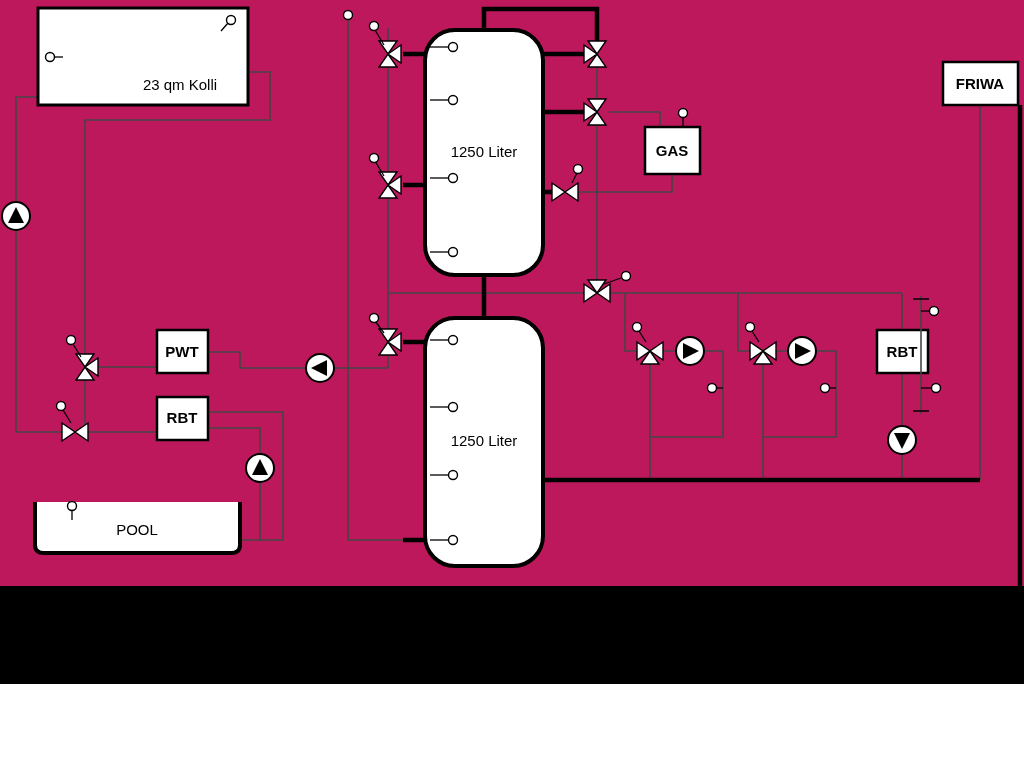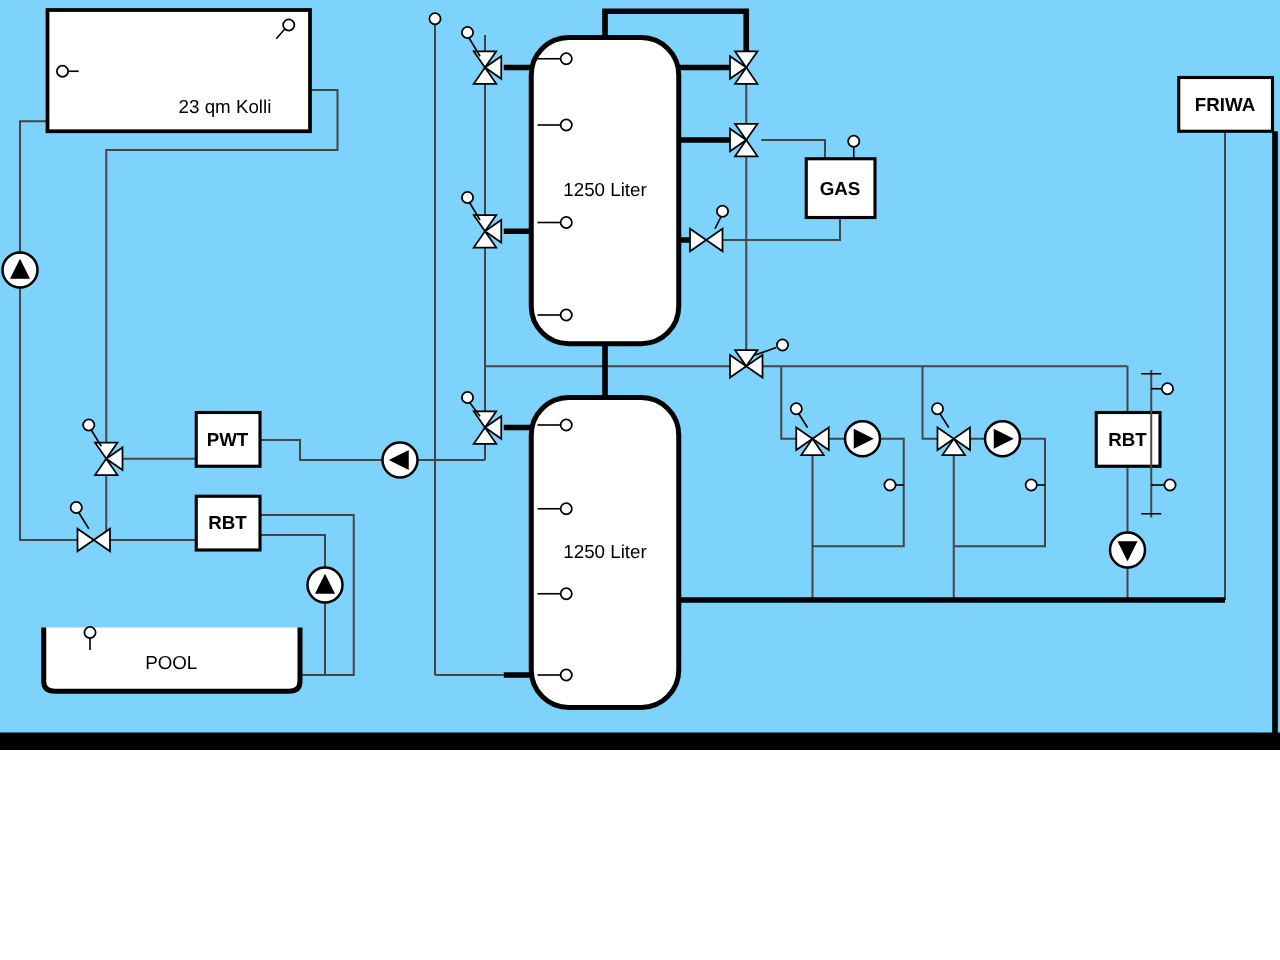--- a/index.html
+++ b/index.html
@@ -1,16 +1,16 @@
 <!DOCTYPE html>
 <html><head>
 <meta charset="utf-8">
 <style>
   html,body{margin:0;padding:0;background:#fff;}
-  #stage{position:relative;width:1024px;height:600px;background:#7dd3fc;overflow:hidden;}
+  #stage{position:relative;width:1024px;height:684px;background:#be185d;overflow:hidden;}
   svg{position:absolute;left:0;top:0;}
   text{font-family:"Liberation Sans",sans-serif;font-size:15px;fill:#000;}
   .box-label{font-weight:700;}
   .pipe{stroke:#454545;stroke-width:1.6;fill:none;}
   .pipe-heavy{stroke:#000;stroke-width:4.5;fill:none;}
   .box{fill:#fff;stroke:#000;}
   .valve{fill:#fff;stroke:#000;stroke-width:1.4;}
   .pump-body{fill:#fff;stroke:#000;stroke-width:2;}
   .pump-tri{fill:#000;stroke:none;}
   .sensor{fill:#fff;stroke:#000;stroke-width:1.4;}

